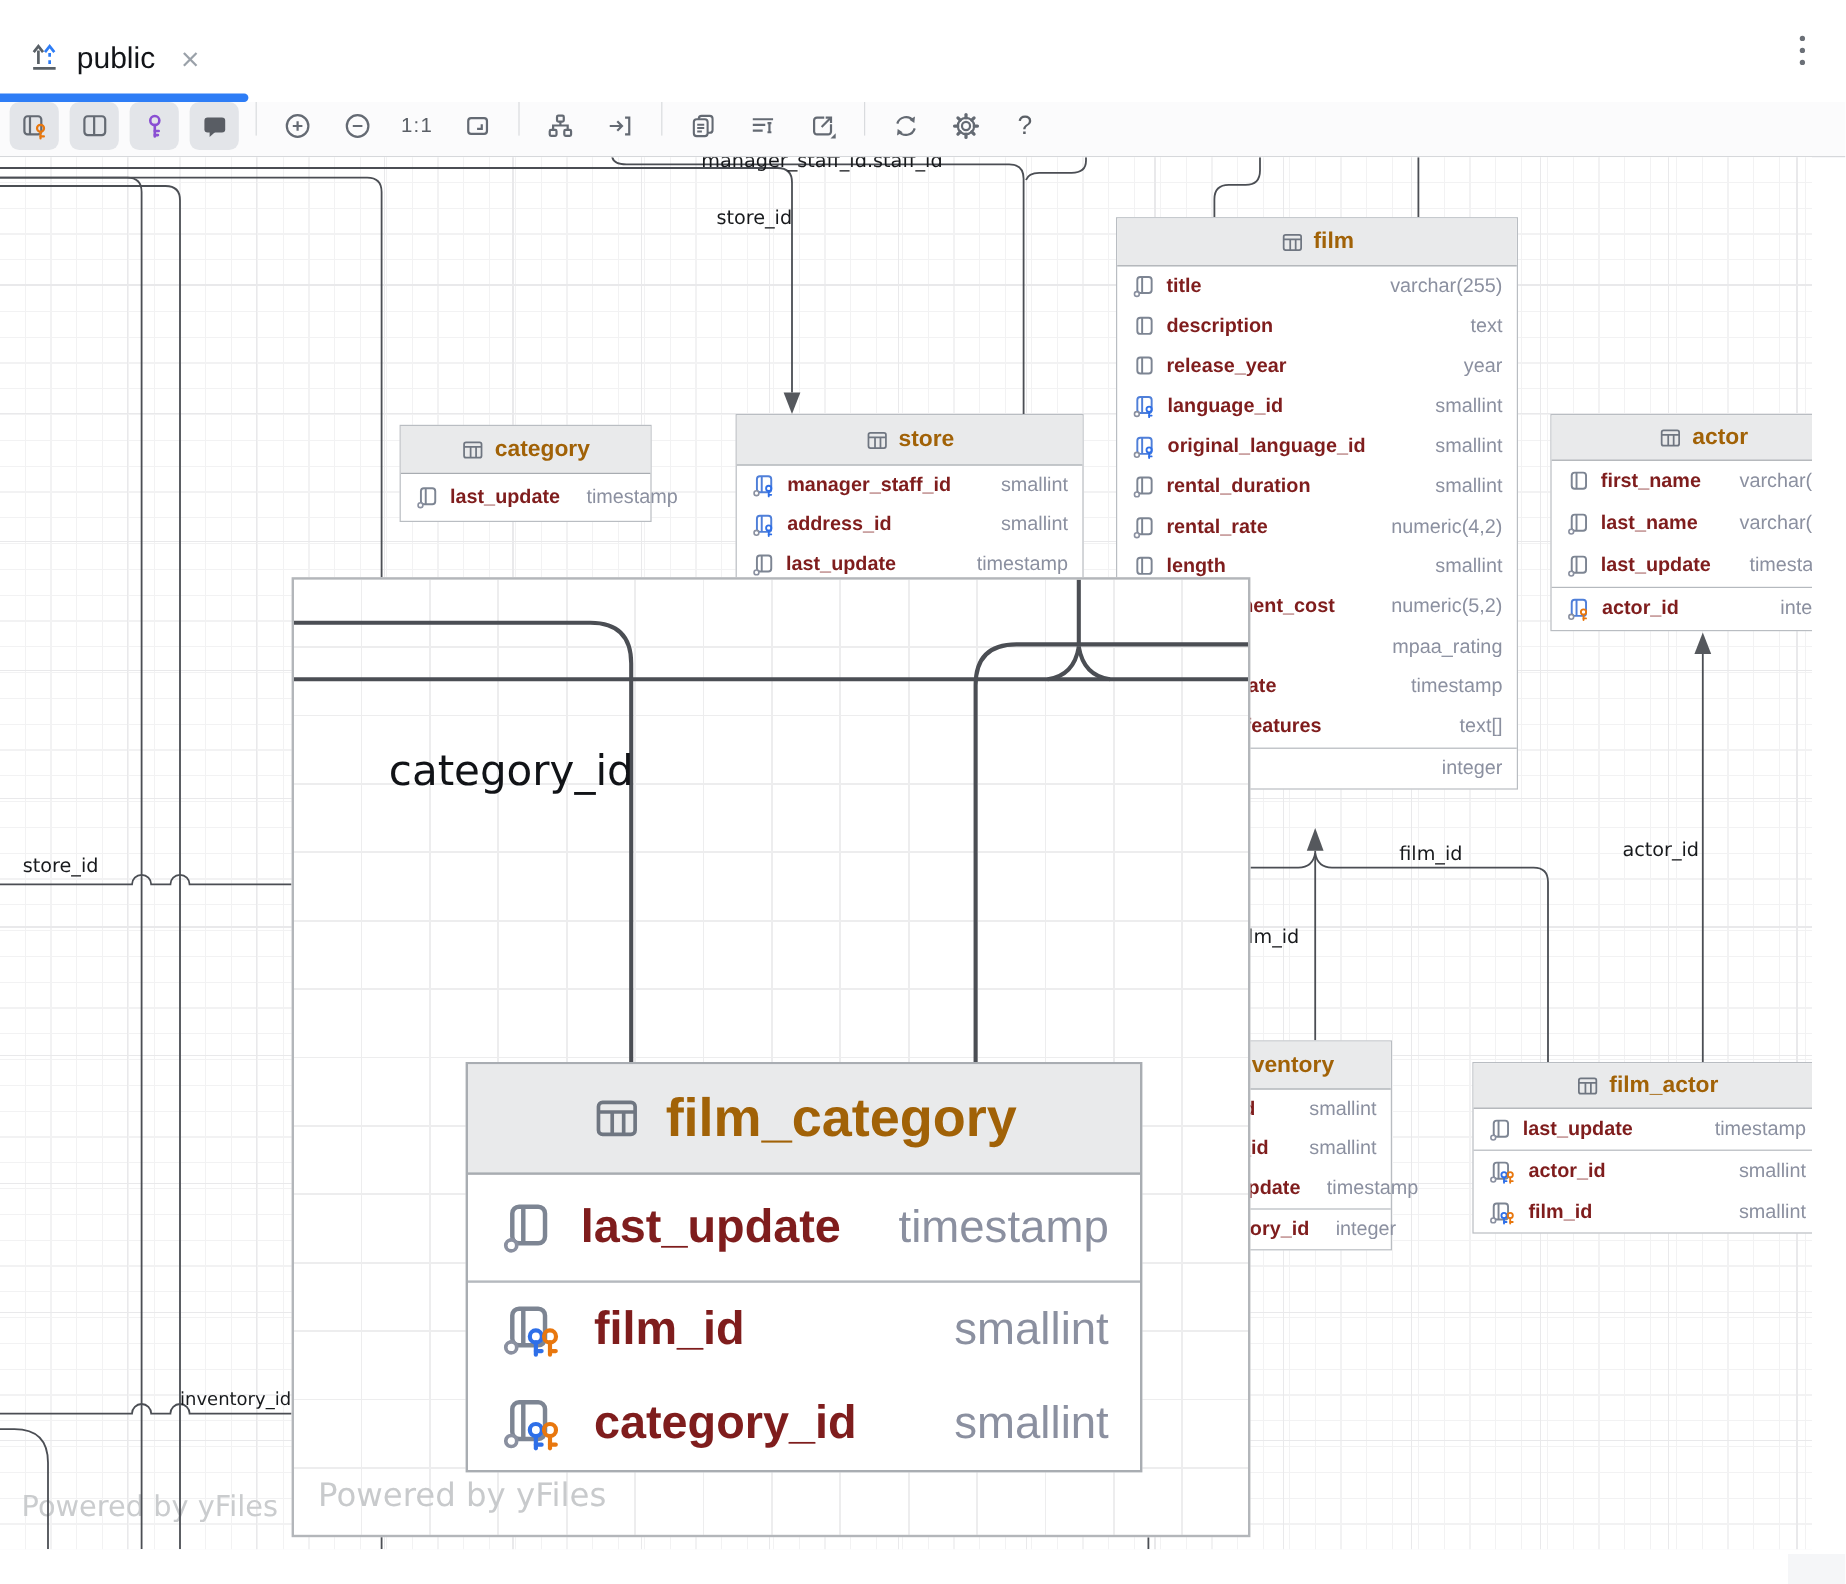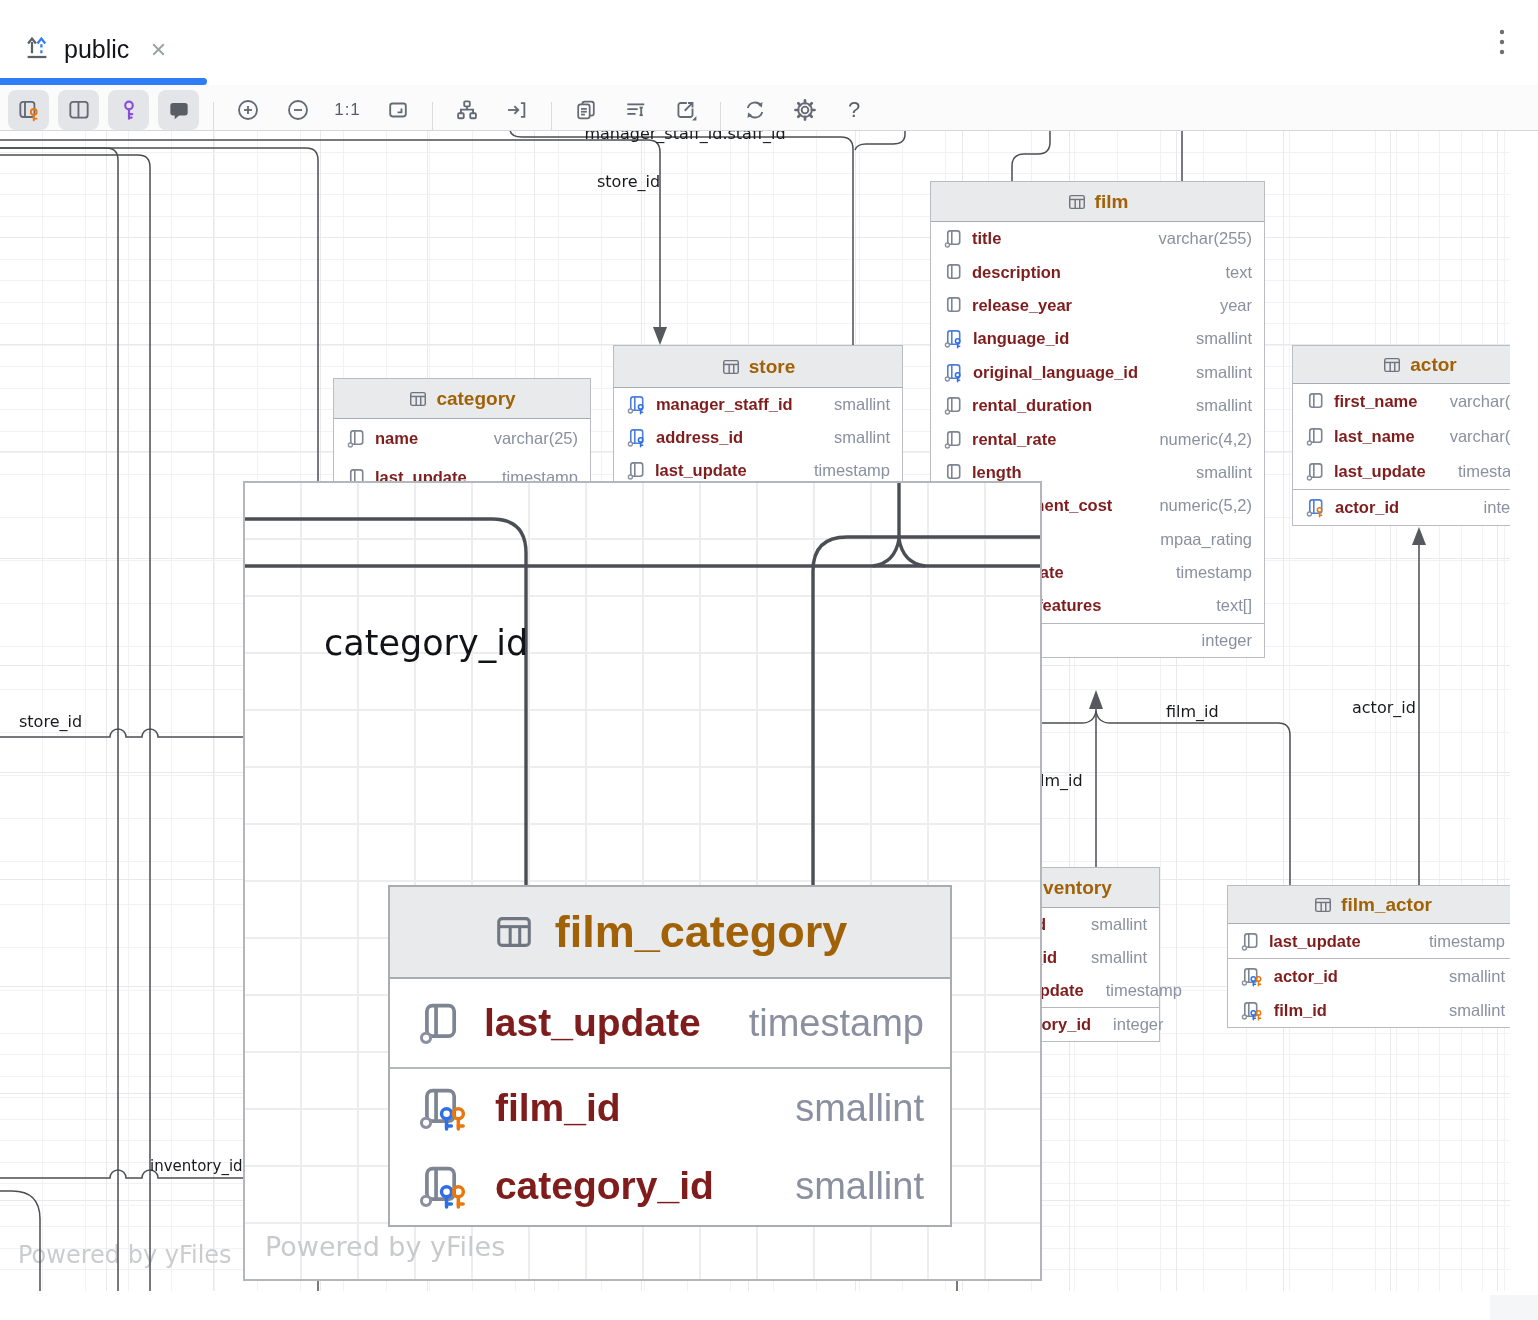--- a/index.html
+++ b/index.html
@@ -8,21 +8,21 @@
 
   
   .tabbar { position:absolute; left:0; top:0; width:1538px; height:85px; background:#fff; }
   .tab { position:absolute; left:22px; top:20px; display:flex; align-items:center; gap:12px; cursor:pointer;margin-top:12px; }
   .tab-title { font-size:25px; color:#121418; }
   .tab-close { margin-left:8px; display:flex; align-items:center; }
   .tab-underline { position:absolute; left:0; top:78px; width:207px; height:7px; background:#2e7df6; border-radius:0 4px 4px 0; }
   .kebab { position:absolute; right:26px; top:26px; width:20px; height:32px; display:flex; align-items:center; justify-content:center; cursor:pointer; }
 
   
-  .toolbar { position:absolute; left:0; top:85px; width:1538px; height:46px; background:#fbfbfc; border-bottom:1px solid #d6d8db; display:flex; align-items:flex-end; padding-left:8px; }
+  .toolbar { position:absolute; left:0; top:85px; width:1538px; height:46px; background:#fbfbfc; border-bottom:1px solid #d6d8db; display:flex; align-items:flex-start; padding-left:8px; }
   .tbtn { width:41px; height:40px; border:none; background:transparent; border-radius:8px; display:flex; align-items:center; justify-content:center; margin-right:9px; cursor:pointer; flex:none; }
   .tbtn.toggled { background:#e3e5e9; }
   .tbtn svg { width:26px; height:26px; }
   .tsep { width:1px; height:28px; background:#d9dbde; margin:0 13px 0 5px; flex:none; }
   .tlabel { font-size:17px; color:#5a5f66; letter-spacing:1px; }
 
   
   .canvas { position:absolute; left:0; top:131px; width:1510px; height:1160px; overflow:hidden; background:#fff;
     background-image:
       repeating-linear-gradient(to right, transparent 0 106px, #e9e9eb 106px 107px),
@@ -260,44 +260,33 @@
     <span class="elabel" style="left:550px; top:-7px; width:270px; text-align:center;">manager_staff_id.staff_id</span>
     <span class="elabel" style="left:597px; top:41px;">store_id</span>
     <span class="elabel" style="left:19px; top:581px;">store_id</span>
     <span class="elabel" style="left:150px; top:1026px; font-size:15px;">inventory_id</span>
     <span class="elabel" style="left:1030px; top:640px;">film_id</span>
     <span class="elabel" style="left:1166px; top:571px;">film_id</span>
     <span class="elabel" style="left:1352px; top:567px;">actor_id</span>
 
     <span class="watermark" style="left:18px; top:1110px; font-size:24px;">Powered by yFiles</span>
 
-    <div class="db" style="left:333px; top:247px; width:258px; --hh:40px; --rh:39px;">
+    <div class="db" style="left:333px; top:223px; width:210px; --hh:40px; --rh:39px;">
       <div class="hd">
           <span class="ic" style="display: flex;">
             <svg viewBox="0 0 22 22" fill="none" stroke="#6f7681" stroke-width="1.6">
               <rect x="3" y="4" width="16" height="14" rx="1.8"></rect>
               <line x1="3" y1="8.2" x2="19" y2="8.2"></line>
               <line x1="9" y1="8.2" x2="9" y2="18"></line>
               <line x1="14" y1="8.2" x2="14" y2="18"></line>
             </svg>
           </span>
           <span class="ttl">category</span>
         </div>
       <div class="rows">
-          <div class="row">
-            <span class="ic">
-              <svg viewBox="0 0 22 22">
-                <rect x="5" y="3" width="12.5" height="14" rx="2.6" fill="none" stroke="#7d8593" stroke-width="1.7"></rect>
-                <line x1="9.2" y1="3" x2="9.2" y2="17" stroke="#7d8593" stroke-width="1.7"></line>
-                <circle cx="4.6" cy="17.8" r="2.1" fill="#fff" stroke="#8a90a0" stroke-width="1.4"></circle>
-              </svg>
-            </span>
-            <span class="nm">name</span>
-            <span class="tp">varchar(25)</span>
-          </div>
           <div class="row">
             <span class="ic">
               <svg viewBox="0 0 22 22">
                 <rect x="5" y="3" width="12.5" height="14" rx="2.6" fill="none" stroke="#7d8593" stroke-width="1.7"></rect>
                 <line x1="9.2" y1="3" x2="9.2" y2="17" stroke="#7d8593" stroke-width="1.7"></line>
                 <circle cx="4.6" cy="17.8" r="2.1" fill="#fff" stroke="#8a90a0" stroke-width="1.4"></circle>
               </svg>
             </span>
             <span class="nm">last_update</span>
             <span class="tp">timestamp</span>

